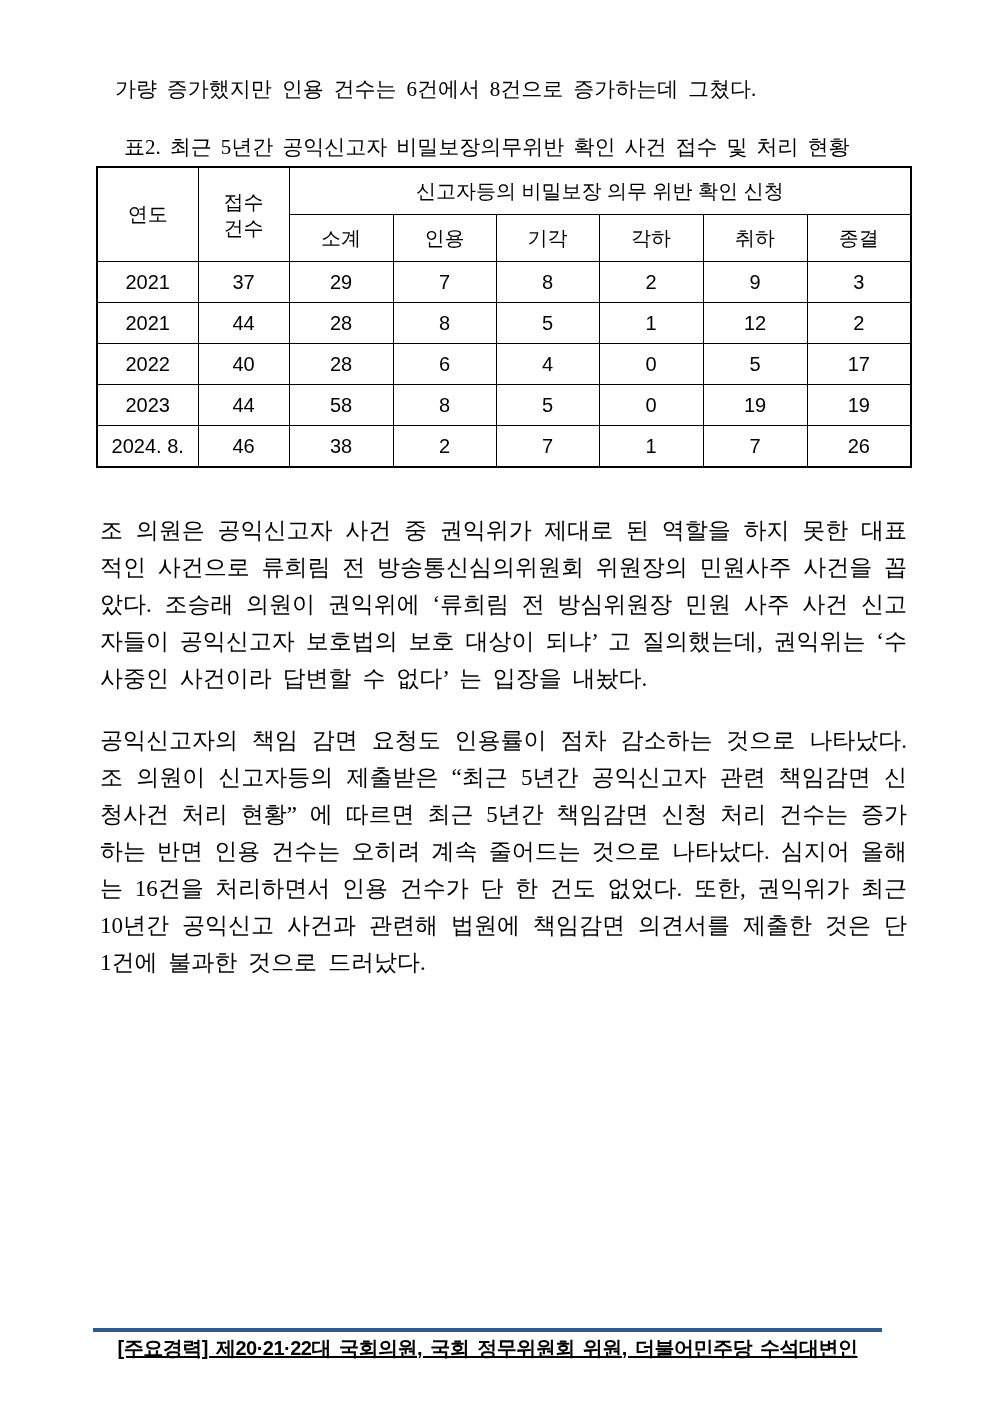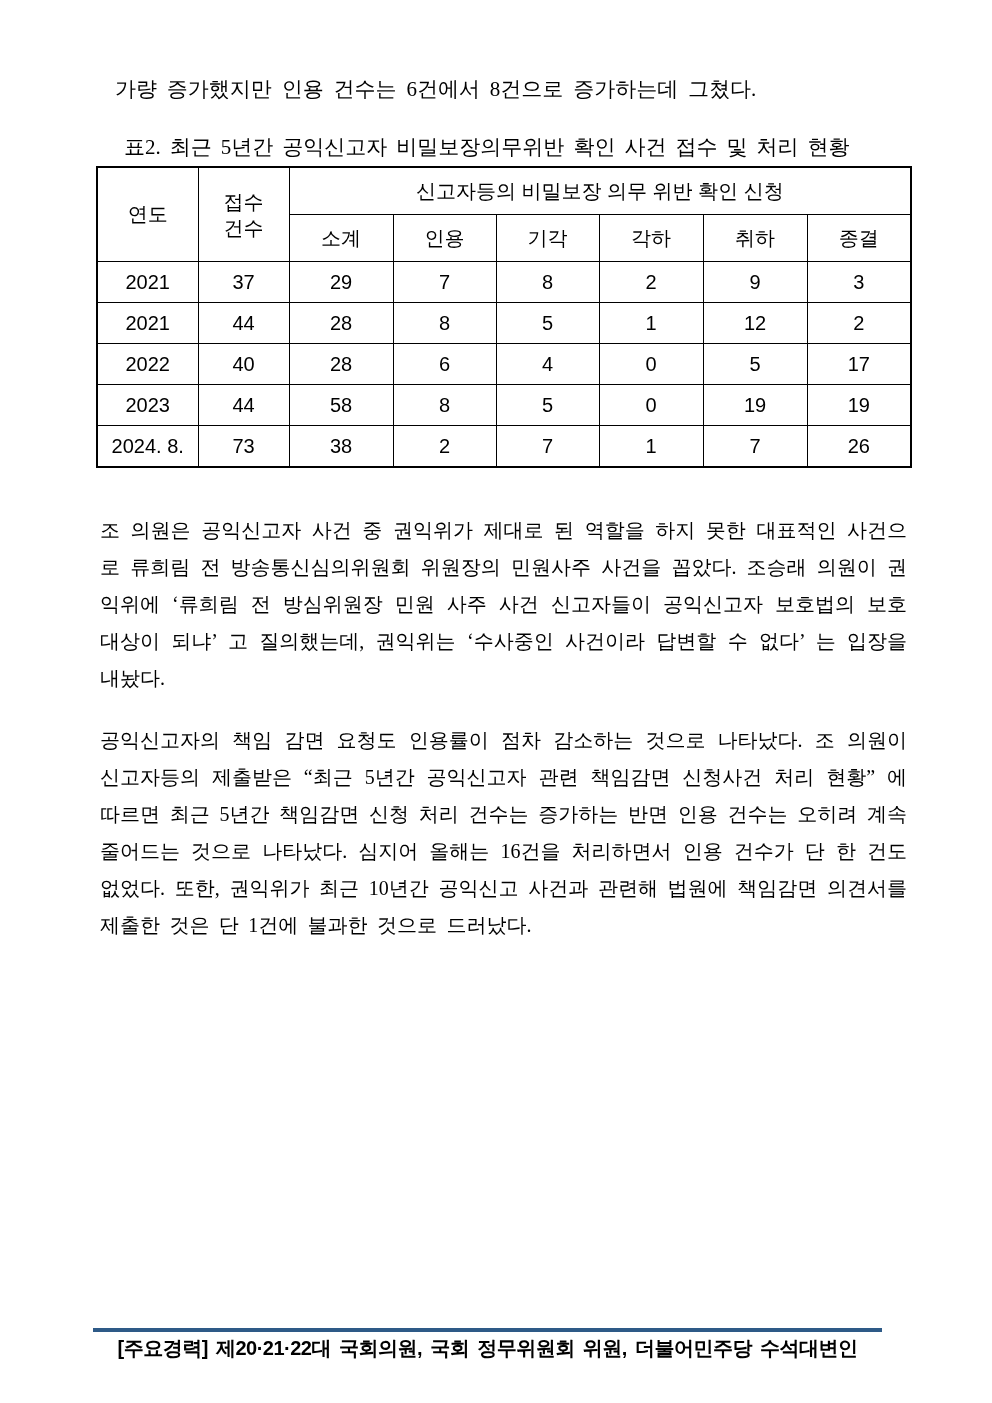--- a/index.html
+++ b/index.html
@@ -51,31 +51,32 @@
     padding: 0 2px;
   }
   table.data-table { border: 2px solid #000000; }
   table.data-table thead tr:first-child th { height: 46px; }
   table.data-table thead tr:last-child th { height: 46px; }
   table.data-table tbody td { height: 40px; }
   .pre { white-space: pre-line; line-height: 26px; }
   .body-para {
     margin: 25px 0 0 0;
     font-family: "Liberation Serif", serif;
-    font-size: 20px;
+    font-size: 23px;
     line-height: 37px;
     word-spacing: 0.22em;
     text-align: justify;
   }
   .body-para.first { margin-top: 44px; }
   .footer {
     position: absolute;
     left: 93px;
     right: 110px;
     top: 1328px;
+    text-decoration: underline;
   }
   .footer-rule {
     height: 0;
     border-top: 4px solid #2e5a87;
   }
   .footer-text {
     margin: 3px 0 0 0;
     text-align: center;
     font-family: "Liberation Sans", sans-serif;
     font-size: 20px;
@@ -157,21 +158,21 @@
           <td>44</td>
           <td>58</td>
           <td>8</td>
           <td>5</td>
           <td>0</td>
           <td>19</td>
           <td>19</td>
         </tr>
         <tr>
           <td>2024. 8.</td>
-          <td>73</td>
+          <td>46</td>
           <td>38</td>
           <td>2</td>
           <td>7</td>
           <td>1</td>
           <td>7</td>
           <td>26</td>
         </tr>
       </tbody>
     </table>
 

